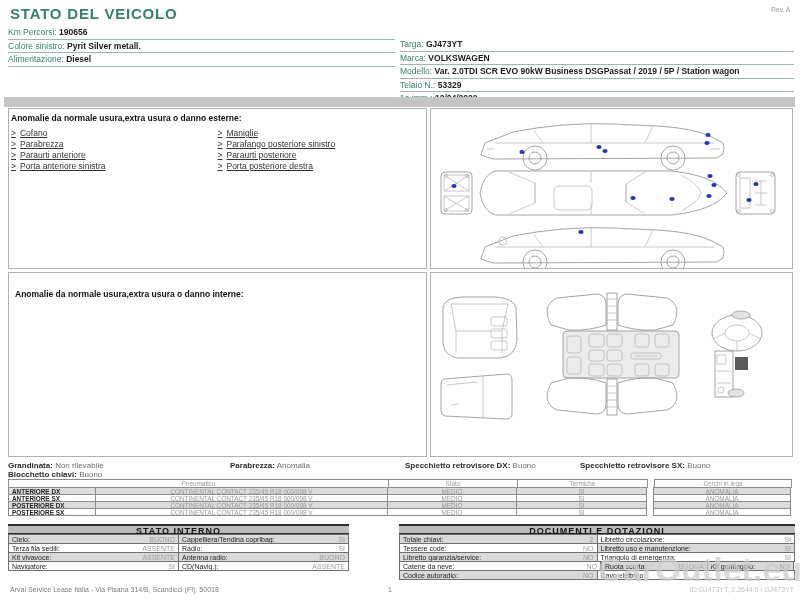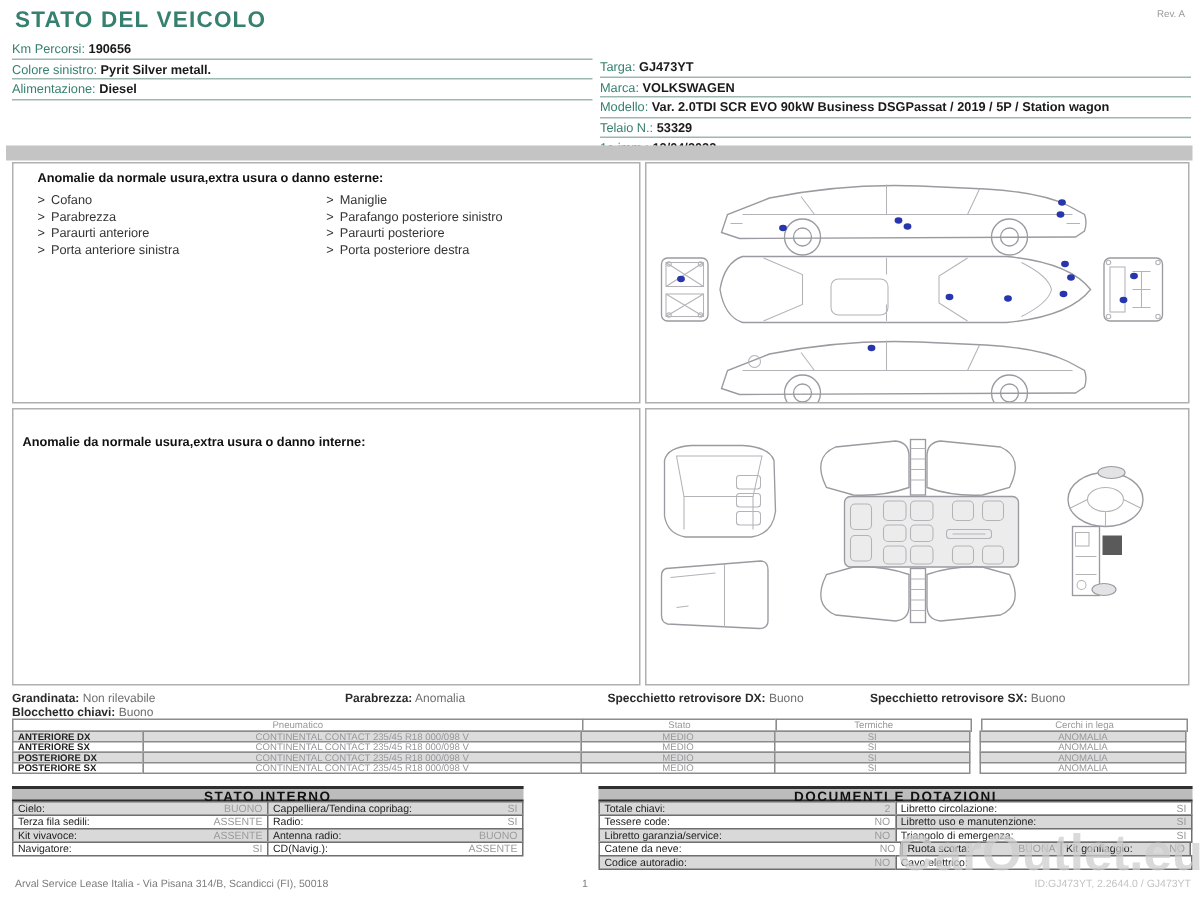--- a/index.html
+++ b/index.html
@@ -21,28 +21,28 @@
   .info-col.left{left:8px;width:387px;}
   .info-col.right{left:400px;width:394px;margin-top:12px;}
   .info-row{border-bottom:1px solid #9db7b1;line-height:12px;min-height:12.5px;padding-bottom:.5px;}
   .info-label{color:var(--teal);}
   .info-value{color:#1a1a1a;font-weight:bold;}
 
   .gray-bar{position:absolute;left:4px;top:97px;width:791px;height:10px;background:var(--bar-gray);}
 
   
   .panel{position:absolute;border:1px solid #b0b0b0;background:#fff;}
-  .panel.txt-ext{left:8px;top:108px;width:419px;height:161px;padding:4px 16px;}
+  .panel.txt-ext{left:8px;top:108px;width:419px;height:161px;padding:4px 2px;}
   .panel.dia-ext{left:430px;top:108px;width:363px;height:161px;}
   .panel.txt-int{left:8px;top:272px;width:419px;height:185px;padding:16px 6px;}
   .panel.dia-int{left:430px;top:272px;width:363px;height:185px;}
   .panel-title{font-size:8.5px;font-weight:bold;color:#111;margin-bottom:5px;}
   .anomaly-cols{display:flex;}
   .anomaly-col{width:50%;}
-  .anomaly-item{font-size:8.5px;color:#333;line-height:11px;white-space:nowrap;}
+  .anomaly-item{font-size:8.5px;color:#333;line-height:11px;white-space:nowrap;text-decoration:underline;}
   .gt{margin-right:4px;}
   svg{display:block;}
   .ln{fill:none;stroke:#9a9aa0;stroke-width:.9;}
   .lnt{fill:none;stroke:#b3b3b8;stroke-width:.7;}
   .fillg{fill:#ececec;stroke:#9a9aa0;stroke-width:.9;}
   .fillg2{fill:#e3e3e5;stroke:#9a9aa0;stroke-width:.8;}
   .dot{fill:var(--accent-dot);}
   .darksq{fill:#5a5a5a;}
 
   

